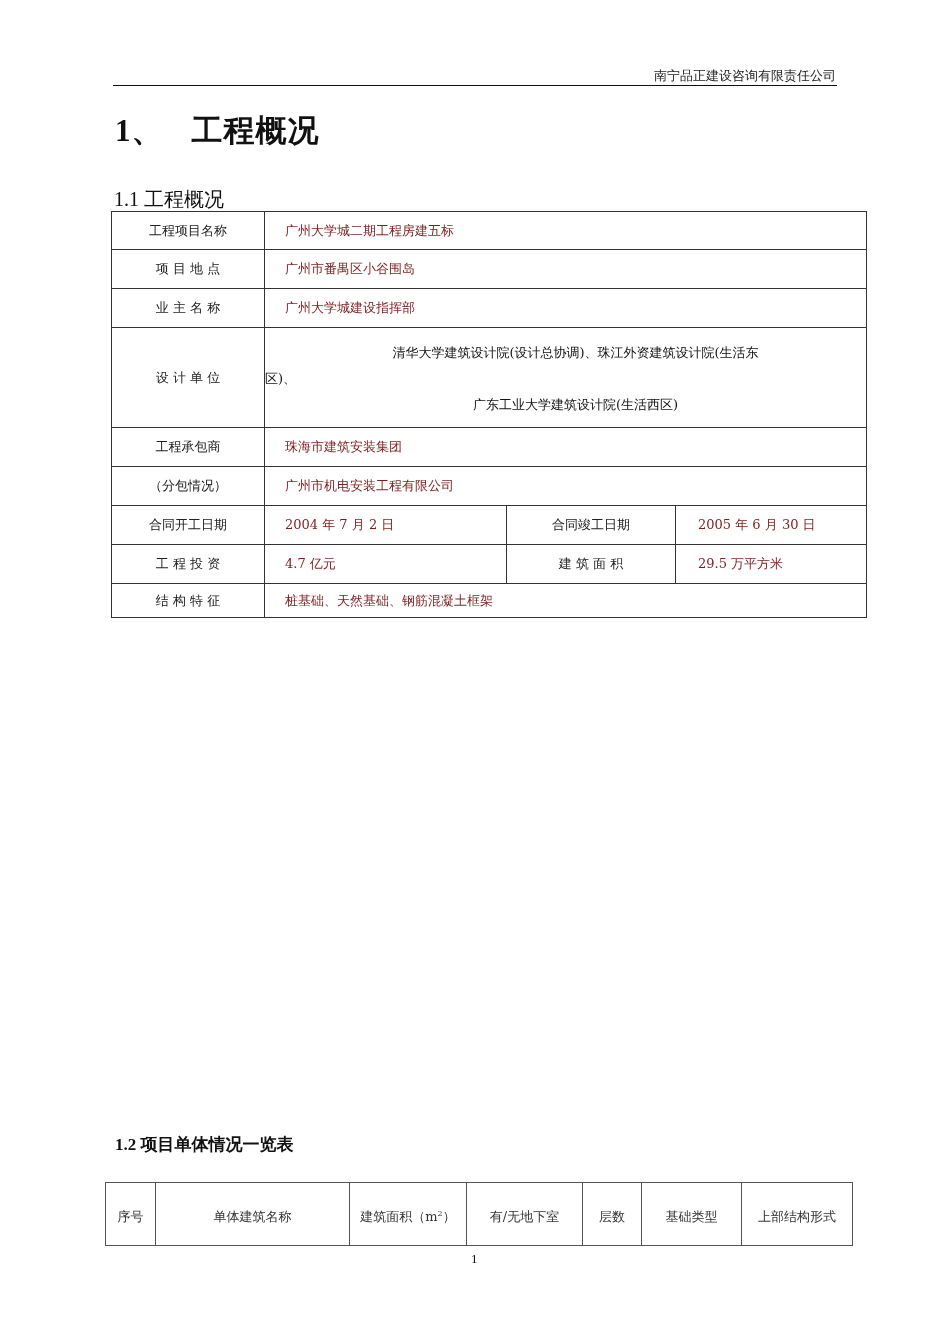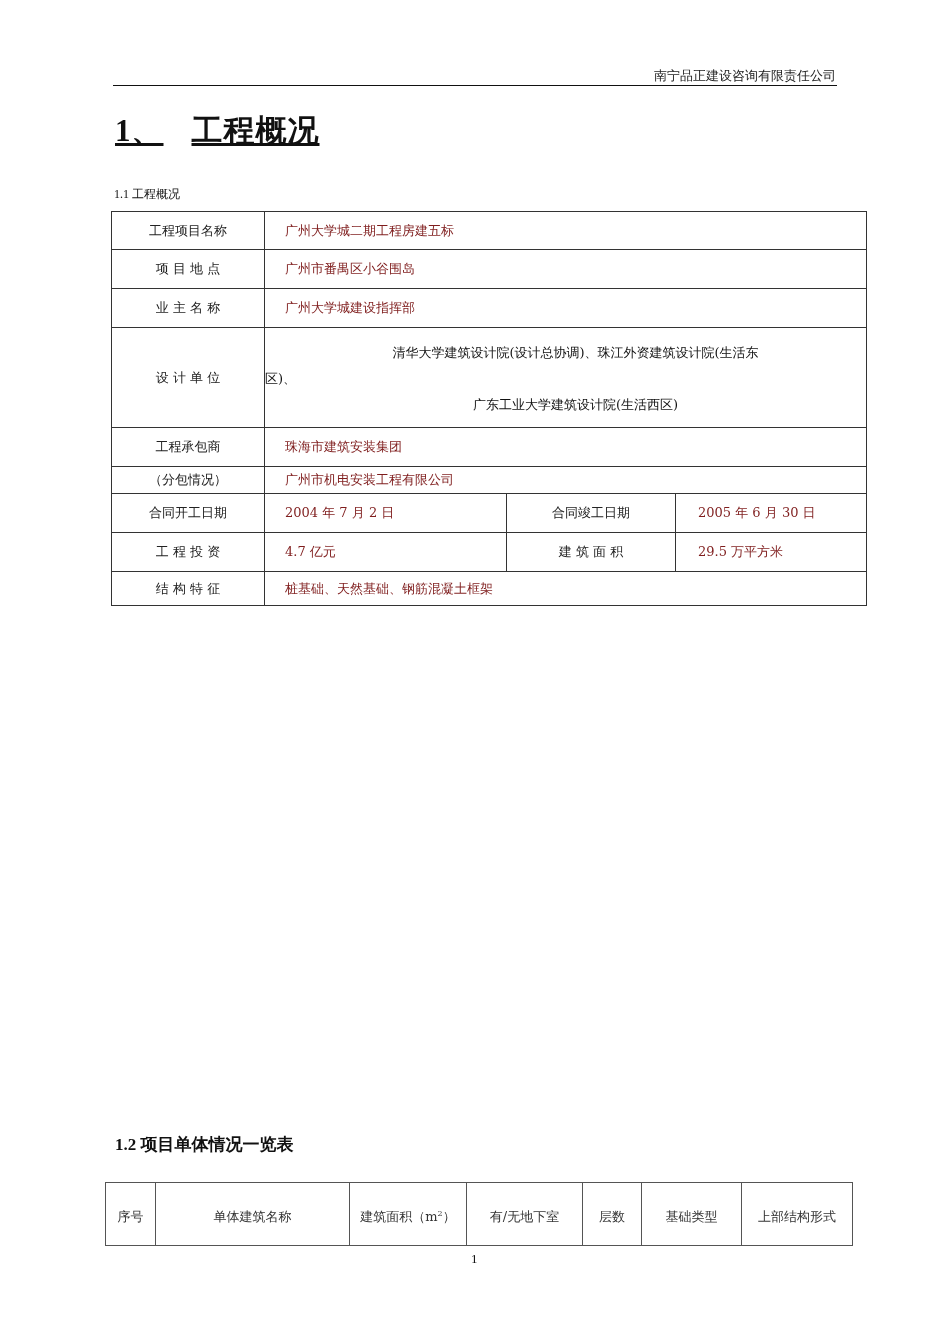--- a/index.html
+++ b/index.html
@@ -1,23 +1,23 @@
 <!DOCTYPE html>
 <html><head>
 <meta charset="utf-8">
 <style>
   html, body { margin: 0; padding: 0; background: #ffffff; }
   body { width: 950px; height: 1344px; position: relative; overflow: hidden;
          font-family: "DejaVu Serif", "Liberation Serif", serif; color: #111; }
   .header-text { position: absolute; right: 114px; top: 67px; font-size: 13px; color: #222; }
   .header-rule { position: absolute; left: 113px; width: 724px; top: 85px; height: 0; border-top: 1px solid #111; }
   .h1 { position: absolute; left: 115px; top: 110px; font-size: 31px; font-weight: bold;
-        font-family: "Liberation Serif", "DejaVu Serif", serif; letter-spacing: 1px; text-decoration: underline; }
+        font-family: "Liberation Serif", "DejaVu Serif", serif; letter-spacing: 1px; }
   .h1 .num { margin-right: 28px; }
-  .sub1 { position: absolute; left: 114px; top: 186px; font-size: 12px;
+  .sub1 { position: absolute; left: 114px; top: 186px; font-size: 20px;
           font-family: "Liberation Serif", "DejaVu Serif", serif; }
   table.info { position: absolute; left: 111px; top: 211px; width: 755px; border-collapse: collapse;
                table-layout: fixed; font-size: 13px; }
   table.info td { border: 1.5px solid #333; padding: 0; vertical-align: middle; }
   table.info td.lbl { text-align: center; color: #222; }
   table.info td.val { padding-left: 20px; color: #7f1d1d; }
   table.info td.val2 { padding-left: 22px; }
   .multi { line-height: 26px; padding: 8px 0 6px 0; }
   .multi .ind { padding-left: 20px; text-align: center; }
   .h2 { position: absolute; left: 115px; top: 1133px; font-size: 17px; font-weight: bold;
@@ -68,21 +68,21 @@
         <div class="ind">清华大学建筑设计院(设计总协调)、珠江外资建筑设计院(生活东</div>
         <div>区)、</div>
         <div class="ind">广东工业大学建筑设计院(生活西区)</div>
       </div>
     </td>
   </tr>
   <tr style="height:39px">
     <td class="lbl">工程承包商</td>
     <td class="val" colspan="3">珠海市建筑安装集团</td>
   </tr>
-  <tr style="height:27px">
+  <tr style="height:39px">
     <td class="lbl">（分包情况）</td>
     <td class="val" colspan="3">广州市机电安装工程有限公司</td>
   </tr>
   <tr style="height:39px">
     <td class="lbl">合同开工日期</td>
     <td class="val">2004 年 7 月 2 日</td>
     <td class="lbl">合同竣工日期</td>
     <td class="val val2">2005 年 6 月 30 日</td>
   </tr>
   <tr style="height:39px">

